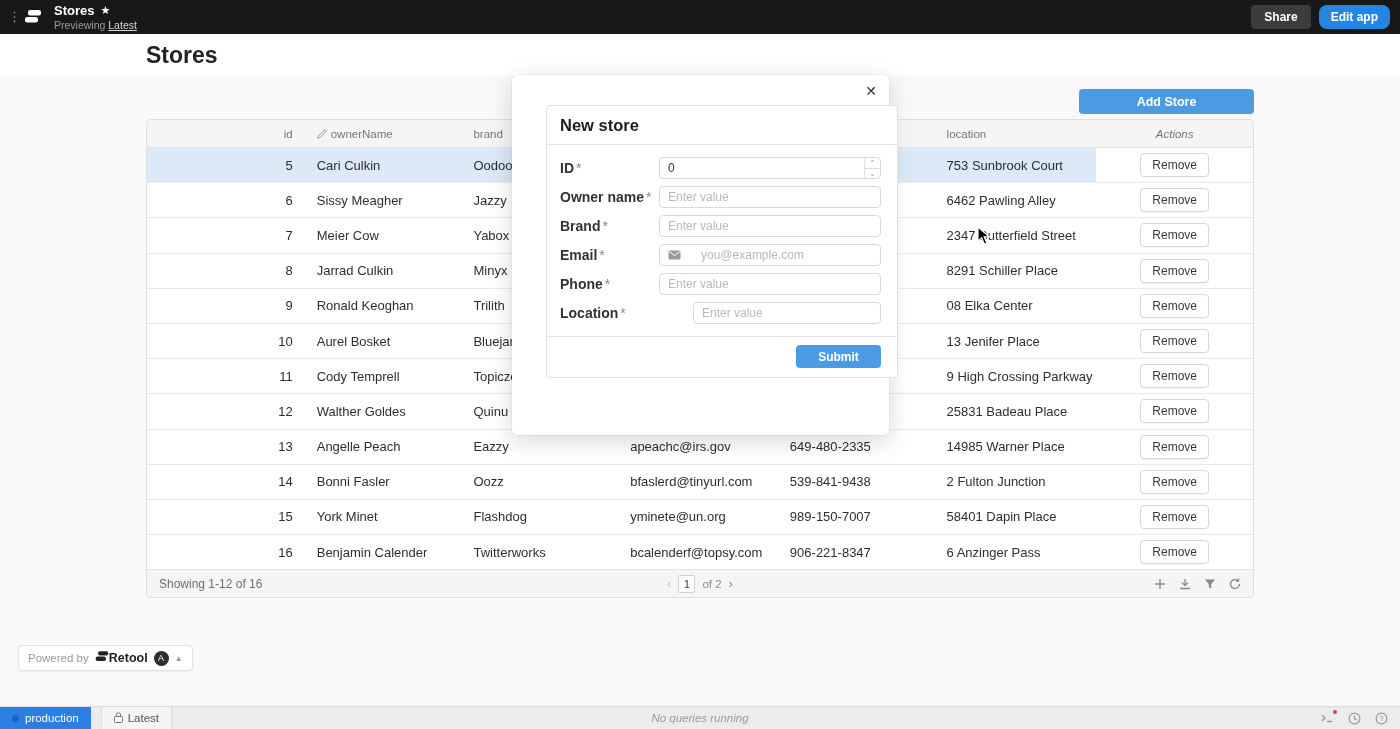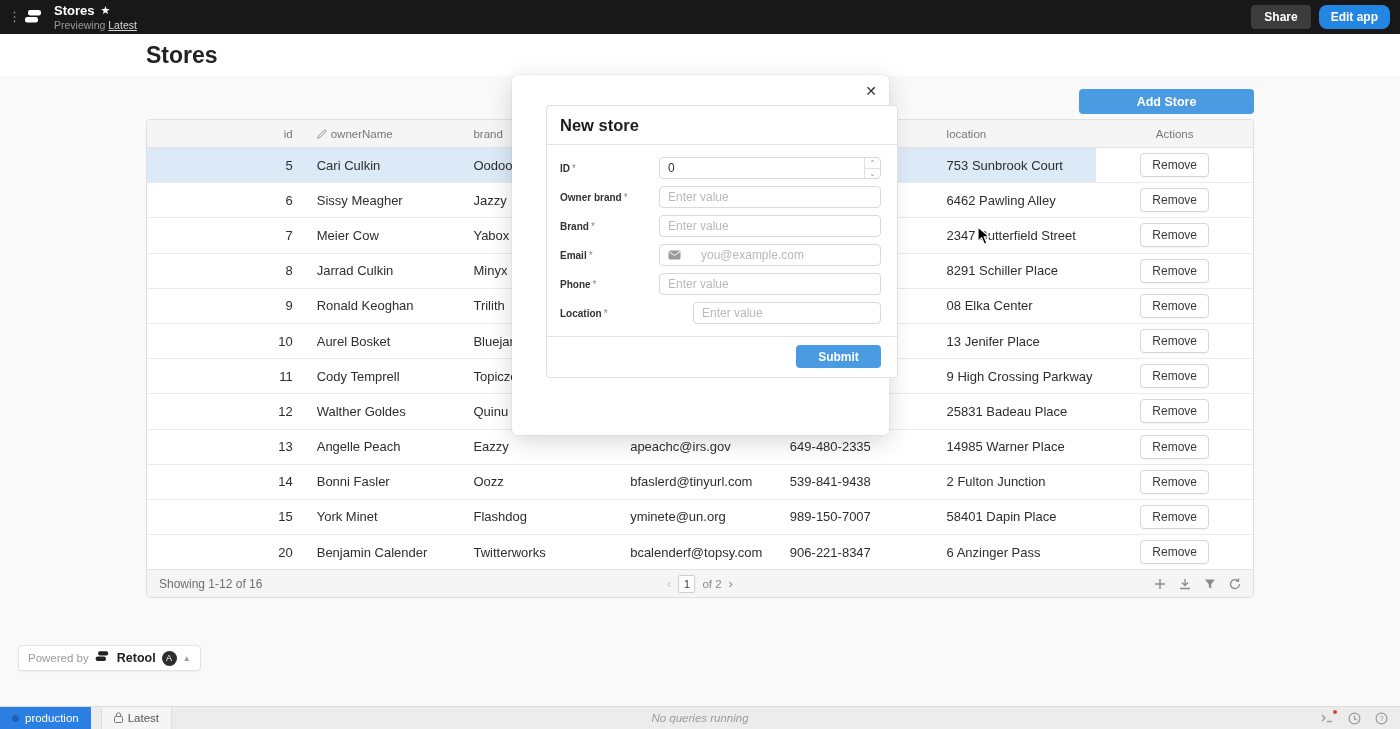--- a/index.html
+++ b/index.html
@@ -54,37 +54,37 @@
   .foot-icons .ficon { color:#8a8a8a; display:inline-flex; cursor:pointer; }
 
   
   .modal { position:absolute; left:512px; top:75px; width:377px; height:360px; background:#fff; border-radius:6px; box-shadow:0 6px 24px rgba(0,0,0,.16), 0 0 0 1px rgba(0,0,0,.03); z-index:20; }
   .modal-close { position:absolute; top:8px; right:12px; font-size:14px; color:#333; background:none; border:none; cursor:pointer; line-height:16px; }
   .form-card { position:absolute; left:34px; top:30px; width:352px; border:1px solid #e0e0e0; border-radius:4px; background:#fff; }
   .form-title { font-size:16.5px; font-weight:bold; color:#1d1d1d; padding:10px 13px 9px; border-bottom:1px solid #e4e4e4; }
   .form-body { padding:12px 16px 12px 13px; }
   .field-row { display:flex; align-items:center; margin-bottom:7px; }
   .field-row:last-child { margin-bottom:0;gap:34px; }
-  .field-label { width:99px; font-size:10px; font-weight:bold; color:#333; flex:none; }
+  .field-label { width:99px; font-size:14px; font-weight:bold; color:#333; flex:none; }
   .req { color:#888; font-weight:normal; margin-left:2px; }
   .input-box { flex:1; height:22px; border:1px solid #d9d9d9; border-radius:4px; display:flex; align-items:center; background:#fff; overflow:hidden; }
   .input-box input { flex:1; border:none; outline:none; font-size:12px; color:#333; padding:0 8px; min-width:0; font-family:inherit; height:100%; background:transparent; }
   .input-box input::placeholder { color:#b9b9b9; }
   .mail-ic { margin-left:8px; display:inline-flex; color:#9a9a9a; }
   .input-box.has-icon input { padding-left:20px; }
   .stepper { width:16px; align-self:stretch; border-left:1px solid #e0e0e0; display:flex; flex-direction:column; }
   .stepper span { flex:1; display:flex; align-items:center; justify-content:center; font-size:7px; color:#8a8a8a; cursor:pointer; line-height:1; }
   .stepper span:first-child { border-bottom:1px solid #e0e0e0; }
   .form-footer { border-top:1px solid #e4e4e4; padding:8px 16px 9px; display:flex; justify-content:flex-end; }
   .btn-submit { width:85px; height:23px; background:#4a9be1; color:#fff; border:none; border-radius:4px; font-size:12px; font-weight:bold; cursor:pointer; font-family:inherit; }
 
   
   .powered { position:absolute; left:18px; bottom:35px; height:26px; background:#fff; border:1px solid #e2e2e2; border-radius:4px; display:flex; align-items:center; gap:6px; padding:0 9px; box-shadow:0 1px 2px rgba(0,0,0,.05); z-index:5; }
   .powered .pw-pre { font-size:11.5px; color:#9a9a9a; }
-  .powered .pw-brand { font-size:12.5px; font-weight:bold; color:#222; display:flex; align-items:center; gap:8px; }
+  .powered .pw-brand { font-size:12.5px; font-weight:bold; color:#222; display:flex; align-items:center; gap:0; }
   .avatar { width:15px; height:15px; border-radius:50%; background:#2d2d2d; color:#fff; font-size:9px; display:flex; align-items:center; justify-content:center; }
   .pw-caret { font-size:8px; color:#9a9a9a; }
 
   
   .statusbar { position:absolute; left:0; right:0; bottom:0; height:23px; background:#ececec; border-top:1px solid #ddd; display:flex; align-items:center; font-size:11.5px; }
   .env-tab { height:100%; background:#2b7fe3; color:#fff; display:flex; align-items:center; gap:6px; padding:0 12px; cursor:pointer; }
   .env-dot { width:7px; height:7px; border-radius:50%; background:#1e63b8; }
   .branch-tab { height:100%; display:flex; align-items:center; gap:5px; padding:0 12px; color:#555; background:#f5f5f5; border-right:1px solid #ddd; border-left:1px solid #ddd; margin-left:10px; cursor:pointer; }
   .sb-status { position:absolute; left:50%; transform:translateX(-50%); color:#9a9a9a;font-style:italic; }
   .sb-icons { margin-left:auto; display:flex; align-items:center; gap:14px; padding-right:12px; }
@@ -152,21 +152,21 @@
             </div>
             <div class="th " style="width: 160px;">
               <span></span>
             </div>
             <div class="th " style="width: 157px;">
               <span></span>
             </div>
             <div class="th " style="width: 160px;">
               <span>location</span>
             </div>
-            <div class="th center" style="width: 157px;">
+            <div class="th center" style="width: 157px; font-style: italic;">
               <span>Actions</span>
             </div>
           </div>
         <div id="tbody">
             <div class="tr selected">
               <div class="td right" style="width: 160px;">5</div>
               <div class="td " style="width: 157px;">Cari Culkin</div>
               <div class="td " style="width: 157px;">Oodoo</div>
               <div class="td " style="width: 160px;"></div>
               <div class="td " style="width: 157px;"></div>
@@ -279,21 +279,21 @@
               <div class="td " style="width: 157px;">York Minet</div>
               <div class="td " style="width: 157px;">Flashdog</div>
               <div class="td " style="width: 160px;">yminete@un.org</div>
               <div class="td " style="width: 157px;">989-150-7007</div>
               <div class="td " style="width: 160px;">58401 Dapin Place</div>
               <div class="td center actions" style="width: 157px;">
                 <button class="btn-remove">Remove</button>
               </div>
             </div>
             <div class="tr">
-              <div class="td right" style="width: 160px;">20</div>
+              <div class="td right" style="width: 160px;">16</div>
               <div class="td " style="width: 157px;">Benjamin Calender</div>
               <div class="td " style="width: 157px;">Twitterworks</div>
               <div class="td " style="width: 160px;">bcalenderf@topsy.com</div>
               <div class="td " style="width: 157px;">906-221-8347</div>
               <div class="td " style="width: 160px;">6 Anzinger Pass</div>
               <div class="td center actions" style="width: 157px;">
                 <button class="btn-remove">Remove</button>
               </div>
             </div>
           </div>
@@ -356,21 +356,21 @@
             <div class="field-label"><span>ID</span><span class="req">*</span></div>
             <div class="input-box">
               <input type="text" value="0" style="">
               <div class="stepper">
                 <span>⌃</span>
                 <span>⌄</span>
               </div>
             </div>
           </div>
           <div class="field-row">
-            <div class="field-label"><span>Owner brand</span><span class="req">*</span></div>
+            <div class="field-label"><span>Owner name</span><span class="req">*</span></div>
             <div class="input-box">
               <input type="text" placeholder="Enter value" style="">
             </div>
           </div>
           <div class="field-row">
             <div class="field-label"><span>Brand</span><span class="req">*</span></div>
             <div class="input-box">
               <input type="text" placeholder="Enter value" style="">
             </div>
           </div>

